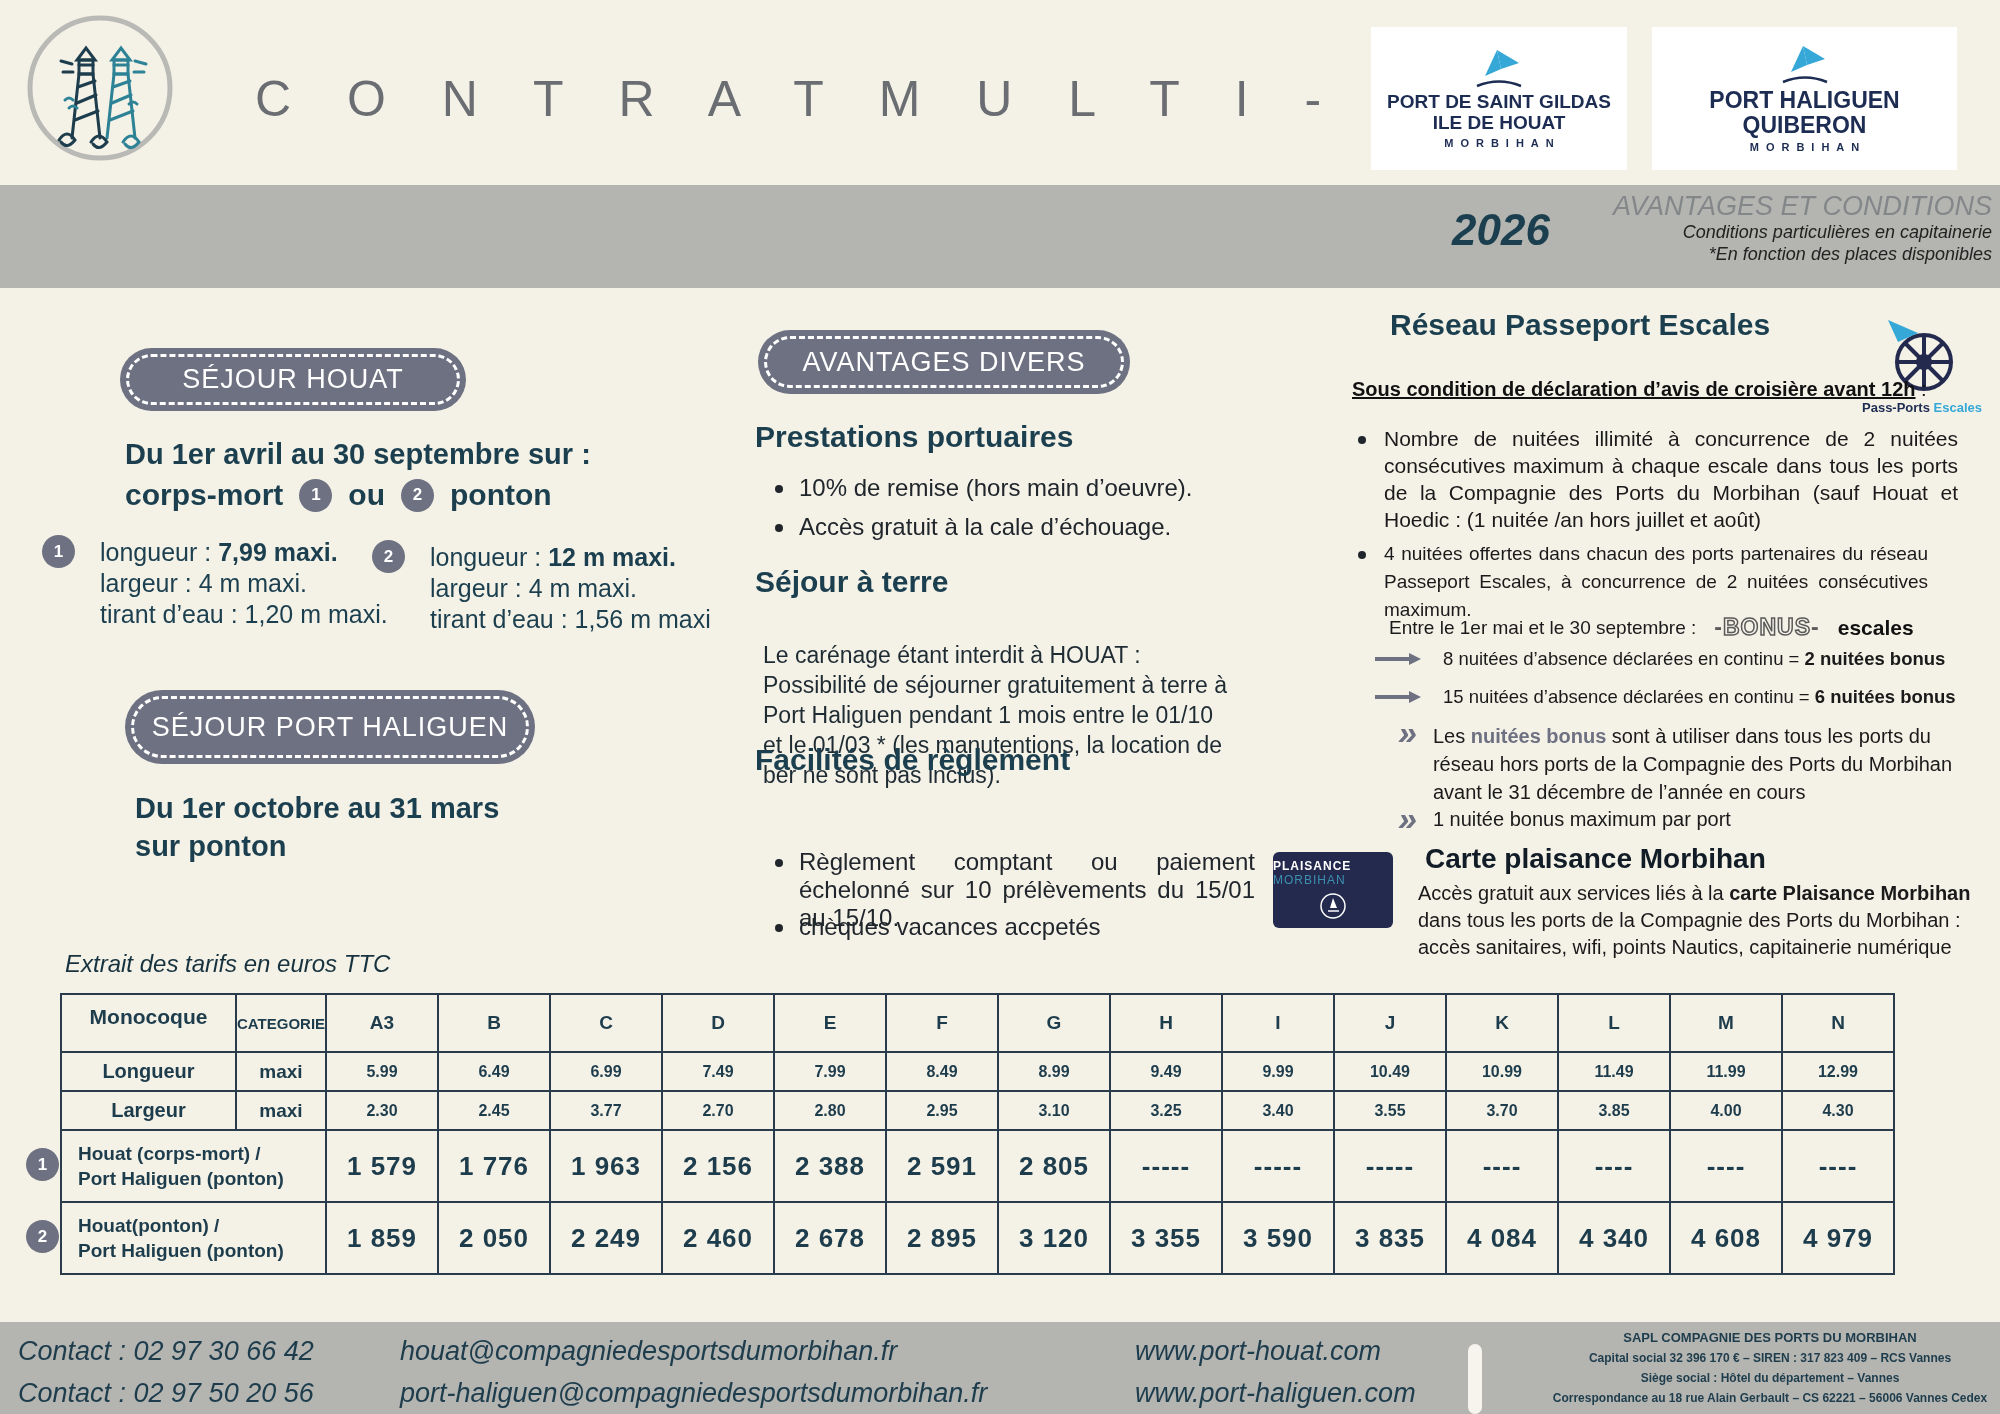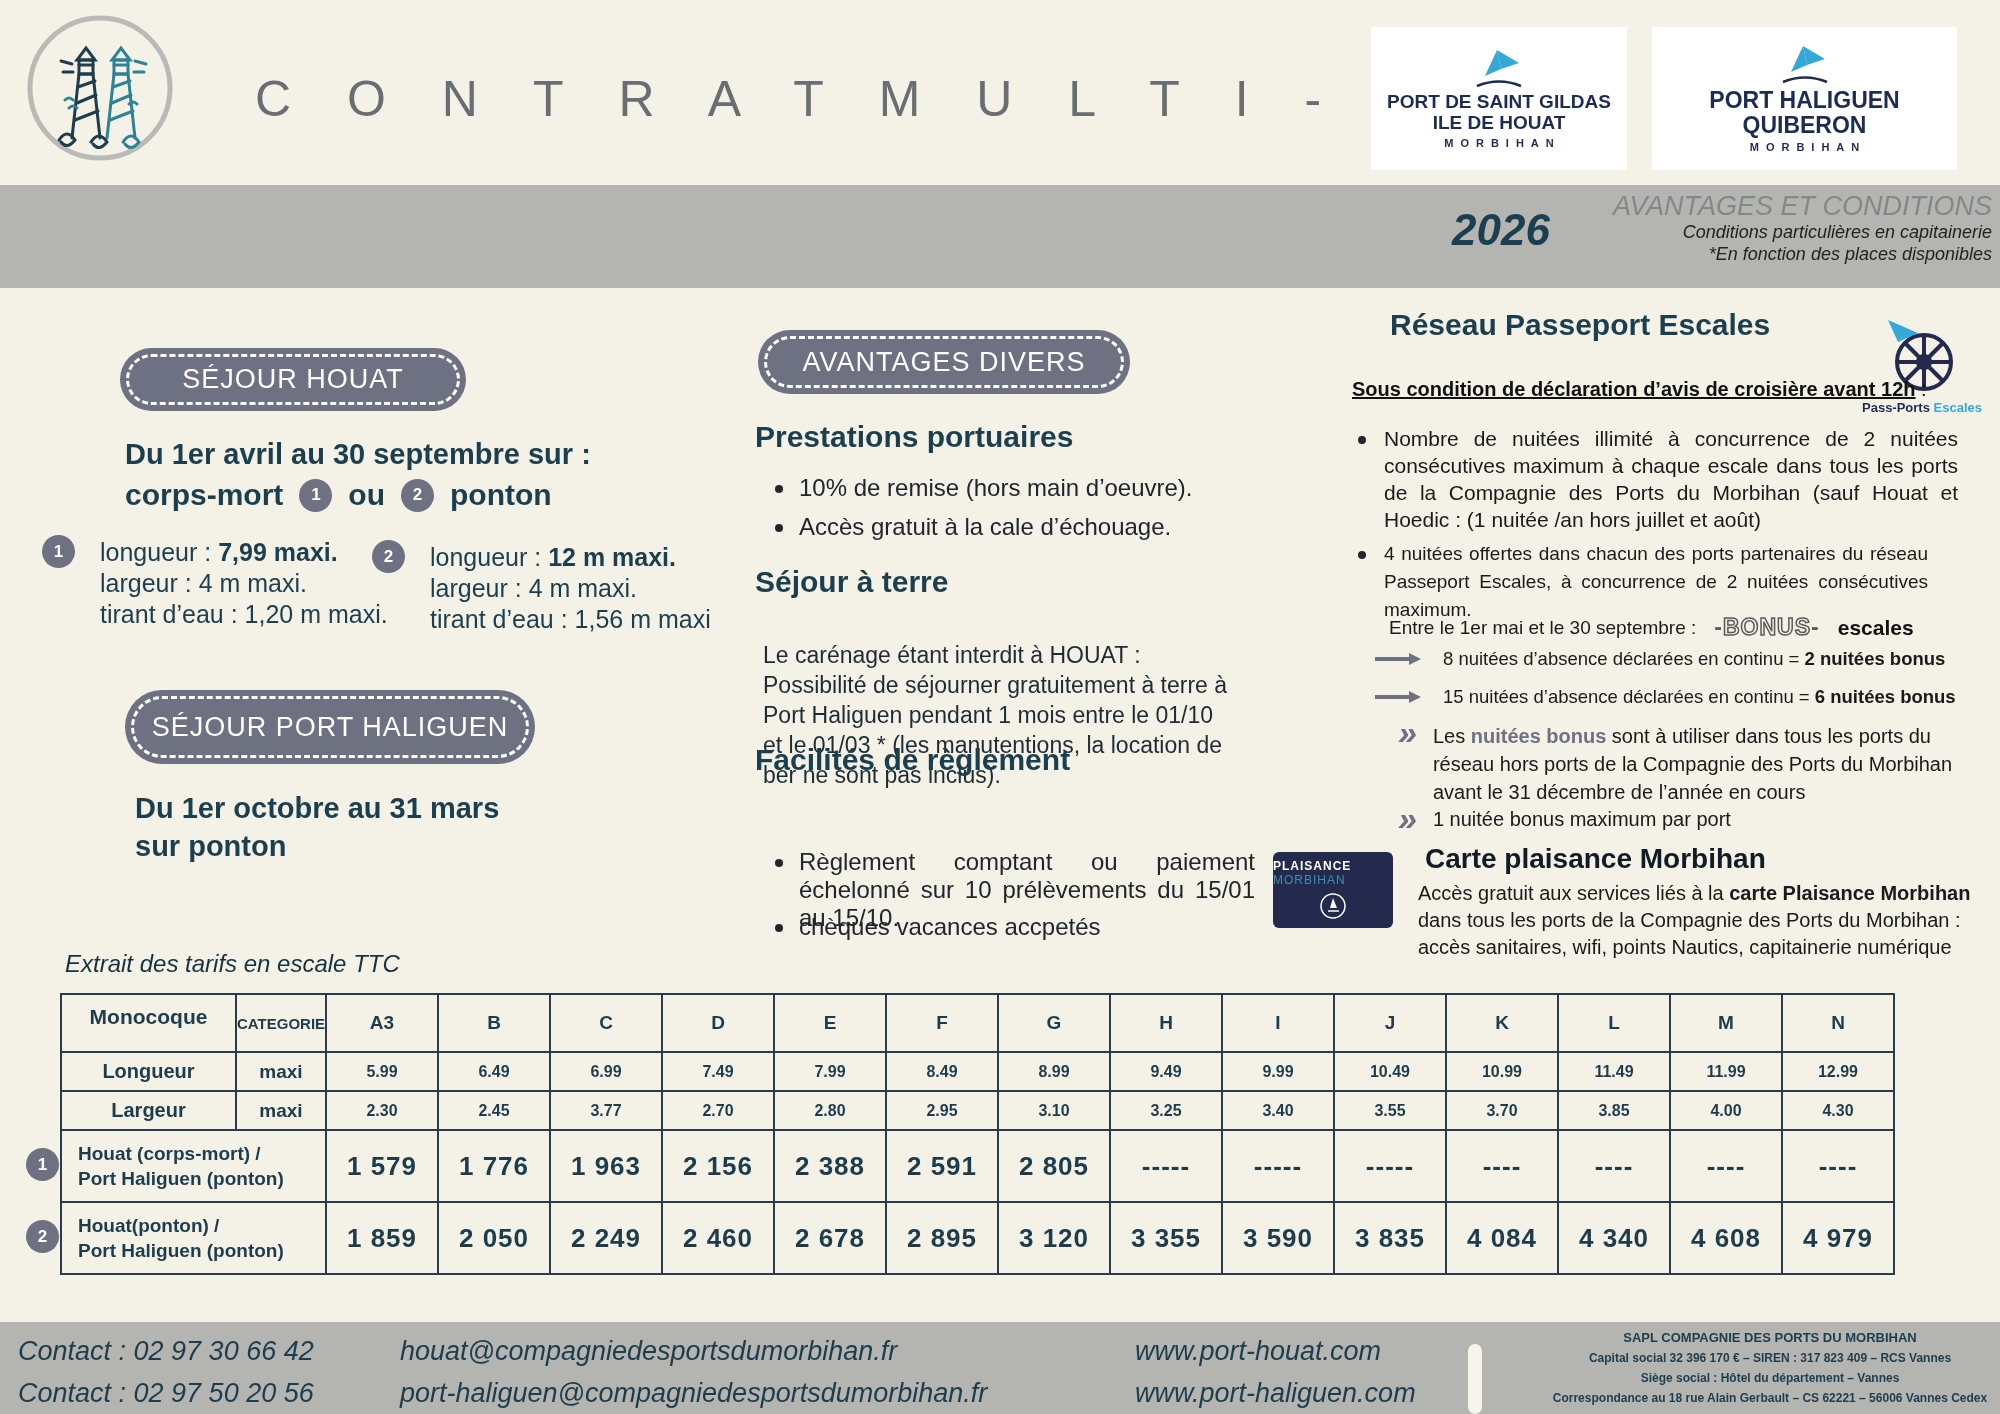--- a/index.html
+++ b/index.html
@@ -320,21 +320,21 @@
     <circle cx="15" cy="15" r="12" fill="none" stroke="#ffffff" stroke-width="1.5"></circle>
     <polygon points="15,7 19,17 12,17" fill="#ffffff"></polygon>
     <line x1="10" y1="20" x2="21" y2="20" stroke="#ffffff" stroke-width="1.5"></line>
   </svg>
 </div>
 <div class="abs carte-h">Carte plaisance Morbihan</div>
 <div class="abs carte-text">
   <span>Accès gratuit aux services liés à la </span><b>carte Plaisance Morbihan</b><span> dans tous les ports de la Compagnie des Ports du Morbihan : accès sanitaires, wifi, points Nautics, capitainerie numérique</span>
 </div>
 
-<div class="abs tbl-caption">Extrait des tarifs en escale TTC</div>
+<div class="abs tbl-caption">Extrait des tarifs en euros TTC</div>
 <table class="tarifs">
     <colgroup>
       <col style="width:175px">
       <col style="width:90px">
       <col style="width:112px">
       <col style="width:112px">
       <col style="width:112px">
       <col style="width:112px">
       <col style="width:112px">
       <col style="width:112px">

